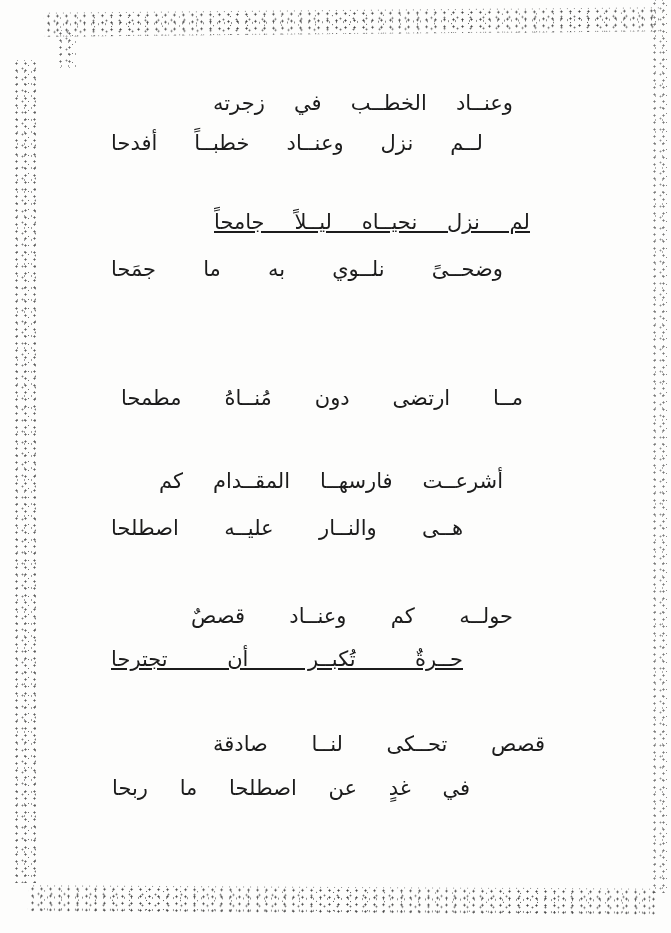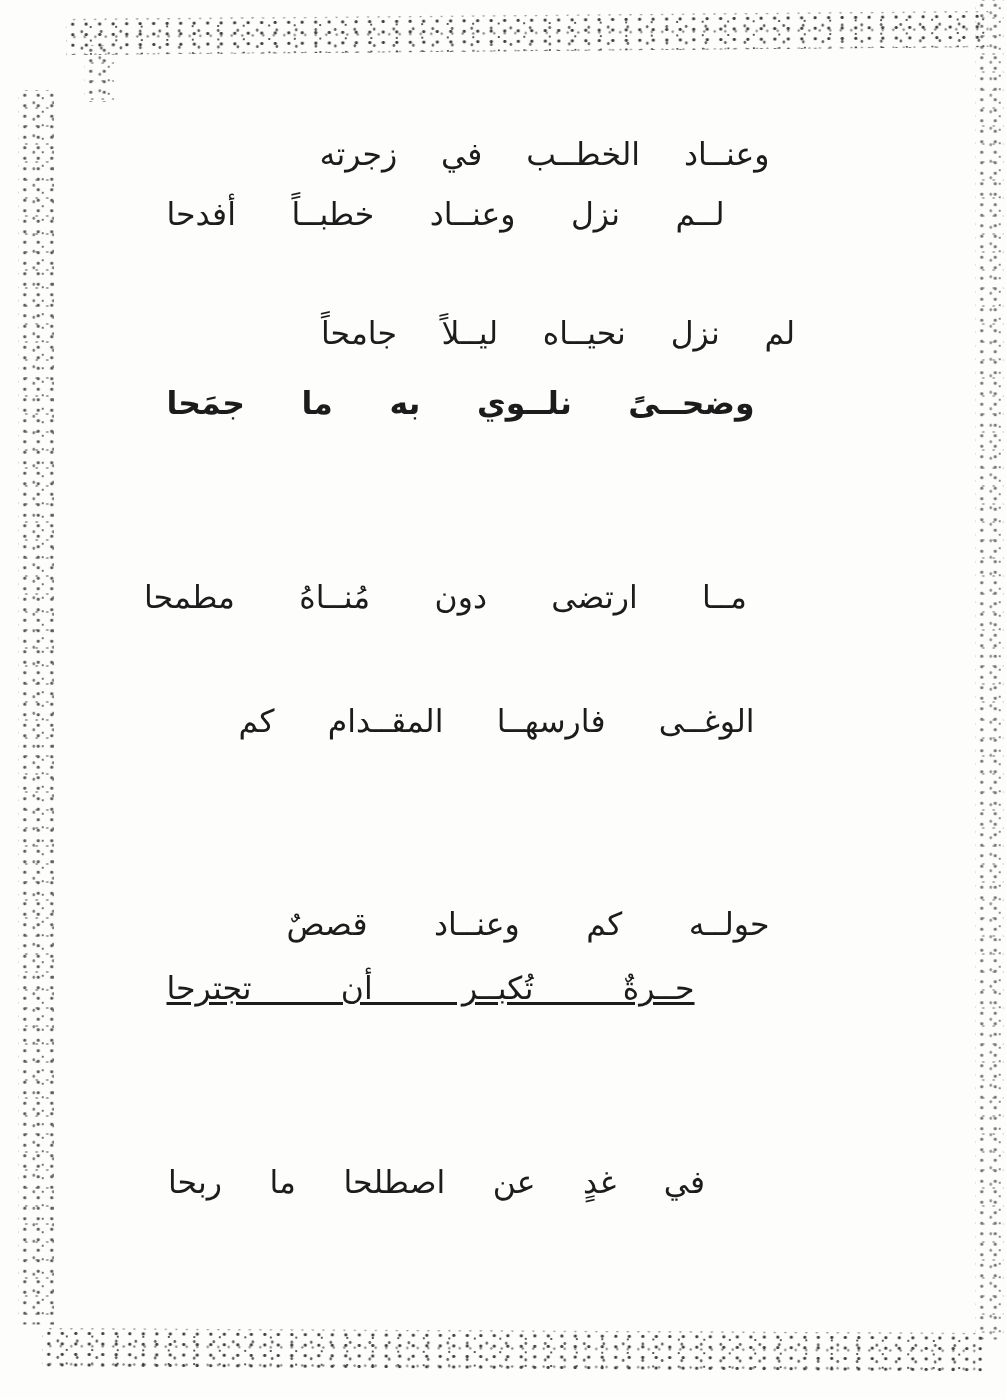--- a/index.html
+++ b/index.html
@@ -41,24 +41,24 @@
     text-align: justify;
     text-align-last: justify;
     font-size: 21px;
     line-height: 34px;
     color: #1c1c1c;
     letter-spacing: 0;
   }
   
   .l1a { top:  86px; right: 158px; width: 300px; }
   .l1b { top: 126px; right: 188px; width: 372px; }
-  .l2a { top: 205px; right: 141px; width: 316px; }
-  .l2b { top: 252px; right: 168px; width: 392px; font-weight: bold; }
+  .l2a { top: 205px; right: 141px; width: 316px; text-decoration: underline; }
+  .l2b { top: 252px; right: 168px; width: 392px; }
   .l3a { top: 331px; right: 158px; width: 300px; }
-  .l3b { top: 381px; right: 173px; width: 402px; }
+  .l3b { top: 381px; right: 148px; width: 402px; }
   .l4a { top: 464px; right: 168px; width: 344px; }
   .l4b { top: 511px; right: 208px; width: 352px; }
   .l5a { top: 599px; right: 158px; width: 322px; }
   .l5b { top: 642px; right: 208px; width: 352px; text-decoration: underline; }
   .l6a { top: 727px; right: 126px; width: 332px; }
   .l6b { top: 771px; right: 201px; width: 358px; }
 </style>
 </head>
 <body>
 
@@ -71,20 +71,22 @@
   <div class="noise noise-bottom"></div>
 
   <div class="line l1a">وعنــاد الخطــب في زجرته</div>
   <div class="line l1b">لــم نزل وعنــاد خطبــاً أفدحا</div>
 
   <div class="line l2a">لم نزل نحيــاه ليــلاً جامحاً</div>
   <div class="line l2b">وضحــىً نلــوي به ما جمَحا</div>
 
   <div class="line l3b">مــا ارتضى دون مُنــاهُ مطمحا</div>
 
-  <div class="line l4a">الوغــى فارسهــا المقــدام كم</div>
+  <div class="line l4a">أشرعــت فارسهــا المقــدام كم</div>
+  <div class="line l4b">هــى والنــار عليــه اصطلحا</div>
 
   <div class="line l5a">حولــه كم وعنــاد قصصٌ</div>
   <div class="line l5b">حــرةٌ تُكبــر أن تجترحا</div>
 
+  <div class="line l6a">قصص تحــكى لنــا صادقة</div>
   <div class="line l6b">في غدٍ عن اصطلحا ما ربحا</div>
 
 </div>
 
 </body></html>

